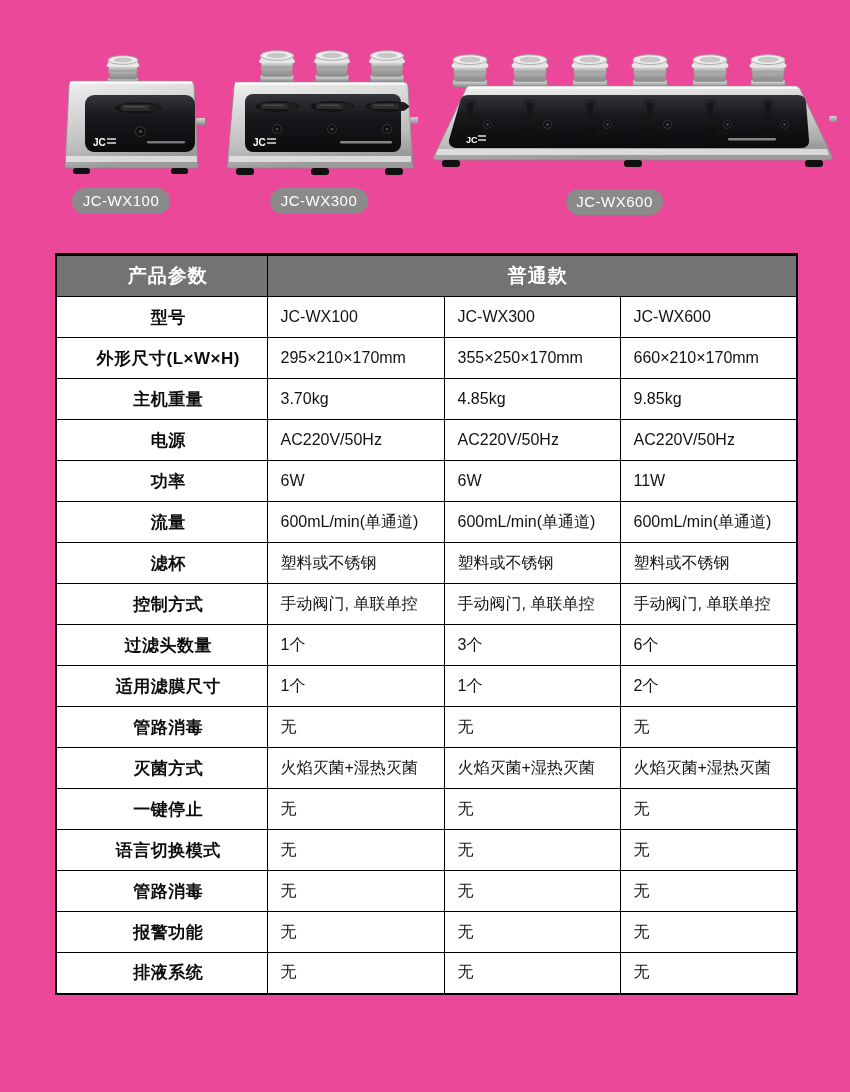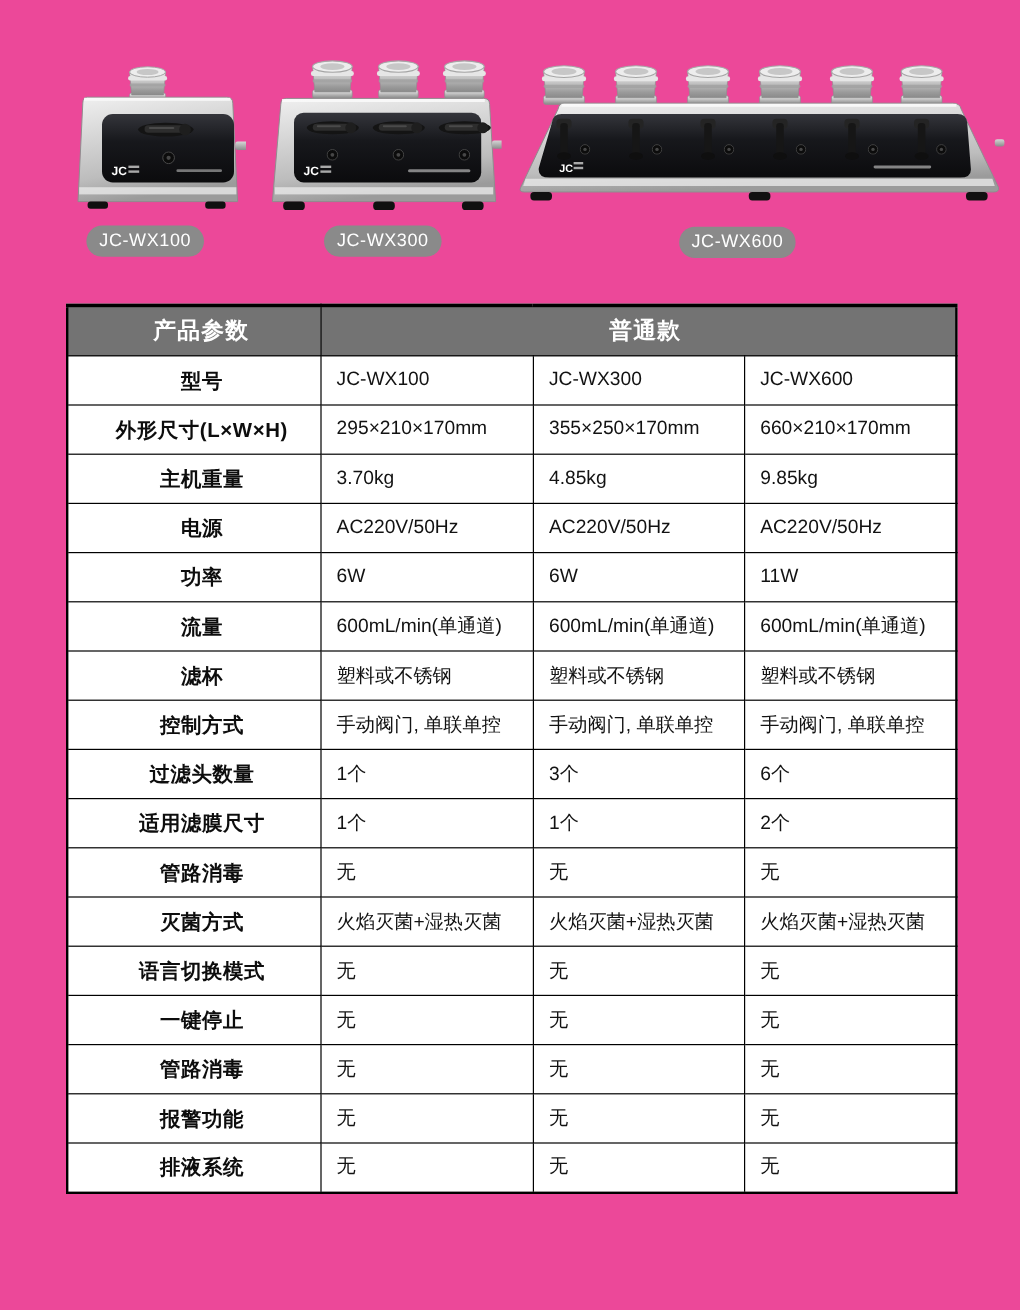--- a/index.html
+++ b/index.html
@@ -283,27 +283,27 @@
           <td>无</td>
           <td>无</td>
         </tr>
         <tr>
           <td class="param">灭菌方式</td>
           <td>火焰灭菌+湿热灭菌</td>
           <td>火焰灭菌+湿热灭菌</td>
           <td>火焰灭菌+湿热灭菌</td>
         </tr>
         <tr>
+          <td class="param">一键停止</td>
+          <td>无</td>
+          <td>无</td>
+          <td>无</td>
+        </tr>
+        <tr>
           <td class="param">语言切换模式</td>
-          <td>无</td>
-          <td>无</td>
-          <td>无</td>
-        </tr>
-        <tr>
-          <td class="param">一键停止</td>
           <td>无</td>
           <td>无</td>
           <td>无</td>
         </tr>
         <tr>
           <td class="param">管路消毒</td>
           <td>无</td>
           <td>无</td>
           <td>无</td>
         </tr>

